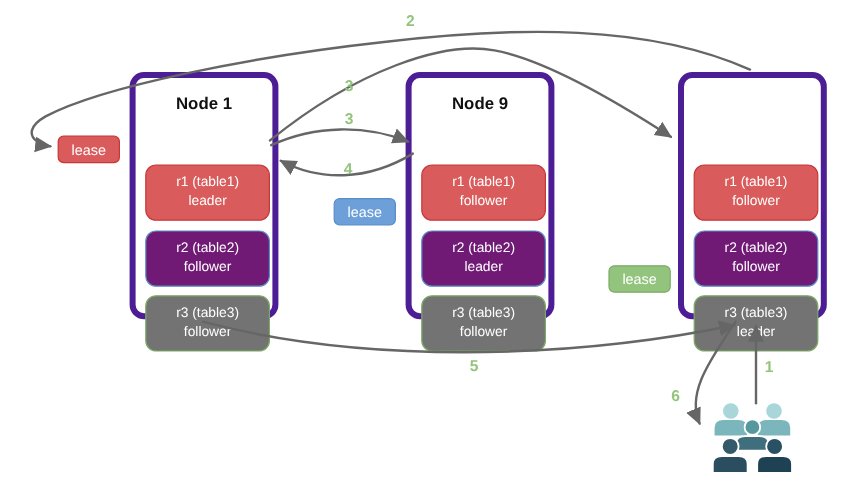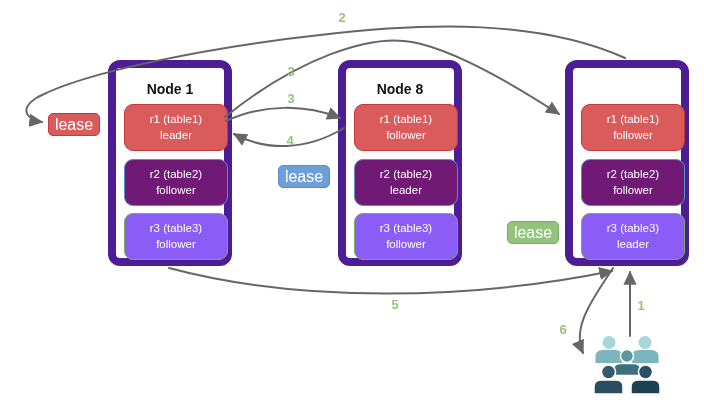--- a/index.html
+++ b/index.html
@@ -2,43 +2,43 @@
 <html><head>
 <meta charset="utf-8">
 <style>
   html,body{margin:0;padding:0;background:#fff;}
   .canvas{
     position:relative;width:704px;height:405px;background:#ffffff;
     font-family:"Liberation Sans",sans-serif;overflow:hidden;
   }
   .node{
     position:absolute;top:60px;width:124px;height:206px;background:#fff;
-    border:8px solid #4c1d95;border-radius:12px;box-sizing:border-box;
+    border:5px solid #4c1d95;border-radius:12px;box-sizing:border-box;
   }
   .node-1{left:108px}
   .node-2{left:338px}
   .node-3{left:565px}
   .node-title{
     position:absolute;top:13px;left:0;width:100%;text-align:center;
     font-weight:bold;font-size:14px;color:#111;
   }
   .replica{
     position:absolute;left:8px;width:104px;height:47px;border-radius:9px;
     box-sizing:border-box;display:flex;flex-direction:column;align-items:center;
-    justify-content:center;color:#fff;font-size:11.5px;line-height:1.32;text-align:center;
+    justify-content:center;color:#fff;font-size:11.5px;line-height:1.32;text-align:center;margin-top:36px;
   }
   .replica.r1{top:36px}
   .replica.r2{top:91px}
   .replica.r3{top:145px}
   .replica.red{background:#d95b5b;border:1.5px solid #c83737}
   .replica.blue{background:#701a75;border:1.5px solid #5a8dc8}
-  .replica.green{background:#8b5cf6;border:1.5px solid #7ca964}
+  .replica.green{background:#737373;border:1.5px solid #7ca964}
   .lease{
     position:absolute;width:52px;height:23px;border-radius:5px;color:#fff;
-    font-size:16px;display:flex;align-items:center;justify-content:center;
+    font-size:12px;display:flex;align-items:center;justify-content:center;
     box-sizing:border-box;
   }
   .lease.red{left:48px;top:113px;background:#d95b5b;border:1.5px solid #c83737}
   .lease.blue{left:278px;top:165px;background:#6d9fd8;border:1.5px solid #5a8dc8}
   .lease.green{left:507px;top:221px;background:#93c47d;border:1.5px solid #7ca964}
   svg.layer{position:absolute;left:0;top:0;width:704px;height:405px;pointer-events:none}
   .arrow{fill:none;stroke:#666666;stroke-width:2;stroke-linecap:round}
   .step-label{font-family:"Liberation Sans",sans-serif;font-weight:bold;font-size:13px;fill:#93c47d;text-anchor:middle}
 </style>
 </head>
@@ -56,21 +56,21 @@
       <span>r2 (table2)</span>
       <span>follower</span>
     </div>
     <div class="replica r3 green">
       <span>r3 (table3)</span>
       <span>follower</span>
     </div>
   </div>
 
   <div class="node node-2">
-    <div class="node-title">Node 8</div>
+    <div class="node-title">Node 9</div>
     <div class="replica r1 red">
       <span>r1 (table1)</span>
       <span>follower</span>
     </div>
     <div class="replica r2 blue">
       <span>r2 (table2)</span>
       <span>leader</span>
     </div>
     <div class="replica r3 green">
       <span>r3 (table3)</span>

